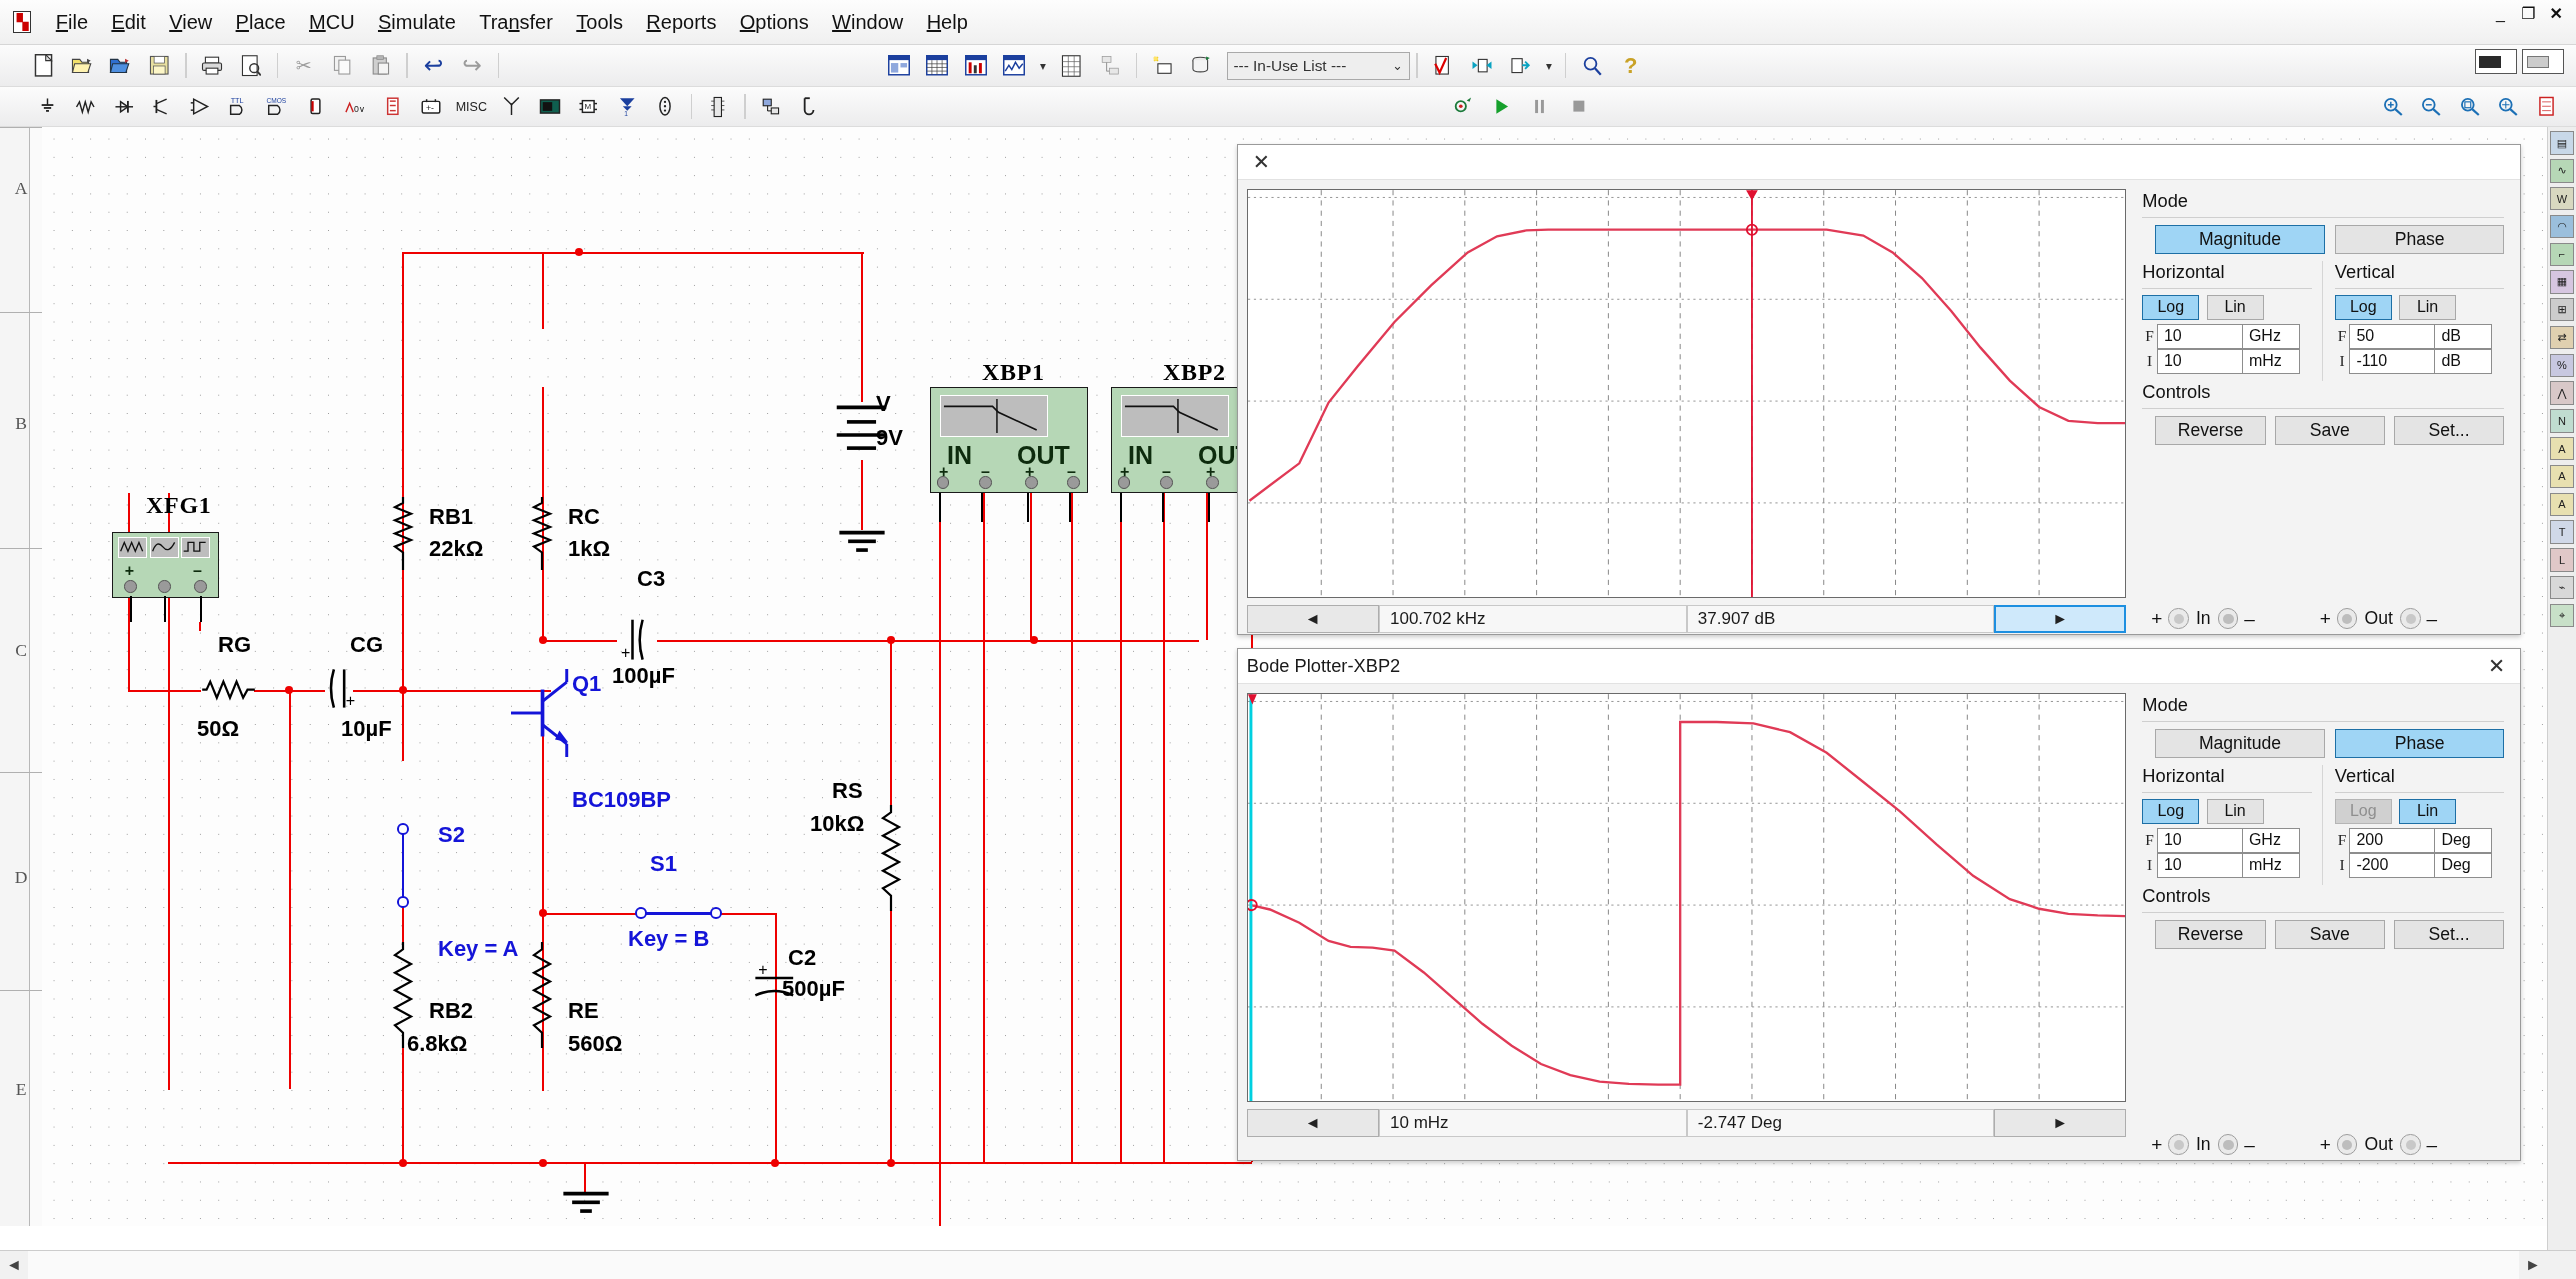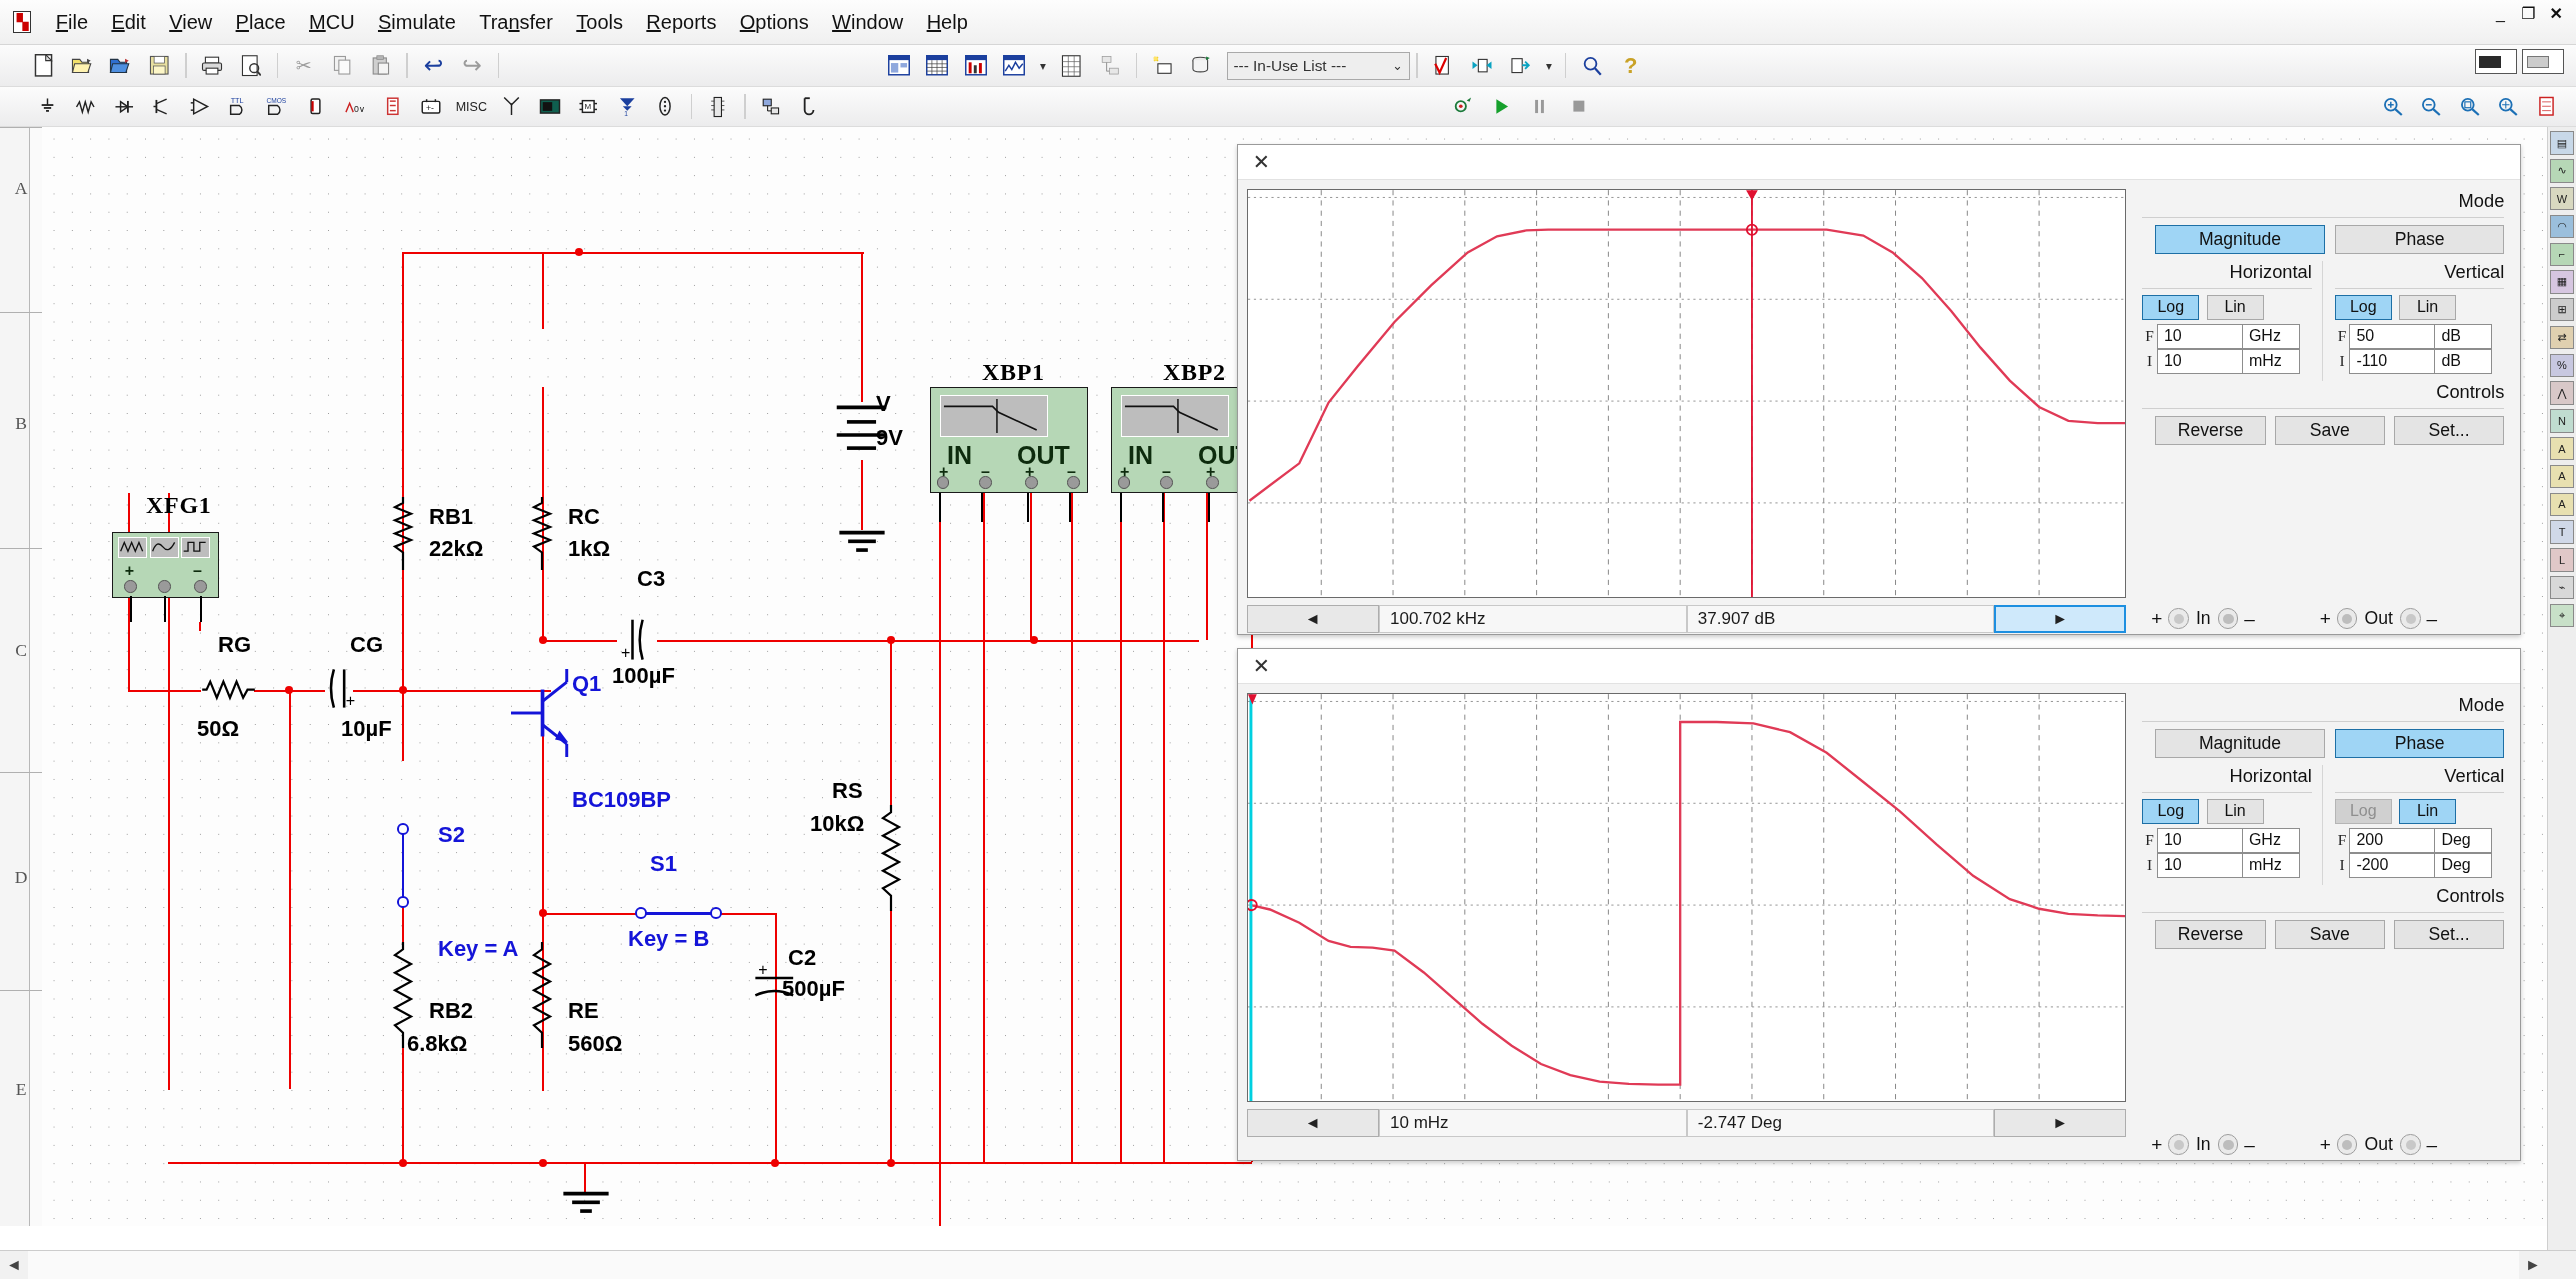--- a/index.html
+++ b/index.html
@@ -194,21 +194,21 @@
   }
   .ro-btn {
     width:132px; height:28px; background:#e8e8e8; border:0.7px solid #adadad;
     display:flex; align-items:center; justify-content:center; font-size:16px; color:#222;
   }
   .ro-btn.active { background:#cfe9fb; border:2.2px solid #1d8fe0; }
   .ro-field {
     height:28px; background:#f7f7f7; border:0.7px solid #c8c8c8;
     display:flex; align-items:center; padding:0 10.3px; font-size:17px; color:#1a1a1a;
   }
-  .side-col { width:381px; padding:10.3px 11.7px 7.3px 7.3px; position:relative;text-align:right; }
+  .side-col { width:381px; padding:10.3px 11.7px 7.3px 7.3px; position:relative; }
   .grp-label { font-size:18.3px; color:#111; margin-bottom:4.4px; }
   .grp-box { border-top:0.7px solid #cfcfcf; padding-top:7.3px; margin-bottom:7.3px; }
   .btn {
     background:#e4e4e4; border:0.7px solid #a8a8a8; font-size:17.6px; color:#111;
     display:flex; align-items:center; justify-content:center; height:29px;
   }
   .btn.sel { background:#9fd5f5; border:1.5px solid #1d6fa5; }
   .btn.dis { background:#d0d0d0; color:#8f8f8f; border:0.7px solid #b5b5b5; }
   .mode-row { display:flex; gap:10.3px; padding-left:13px; }
   .mode-row .btn { flex:1; }
@@ -1107,20 +1107,21 @@
             <i></i>
           </span>
         <span class="minus">–</span>
       </div>
     </div>
   </div>
 </div>
 
 <div class="bode-win" style="left:1237px; top:648px; width:1284px; height:513px;">
   <div class="bode-title">
+    <span class="ttl">Bode Plotter-XBP2</span>
     <span class="x">✕</span>
   </div>
   <div class="bode-body">
     <div class="plot-col" style="width:897px;">
       <div class="plot-frame" style="width:879px; height:409px;">
         <svg width="879" height="409" viewBox="0 0 1200 558">
           <g stroke="#777" stroke-width="1.2" stroke-dasharray="7 7">
             <line x1="100" y1="0" x2="100" y2="558"></line>
             <line x1="198" y1="0" x2="198" y2="558"></line>
             <line x1="296" y1="0" x2="296" y2="558"></line>

